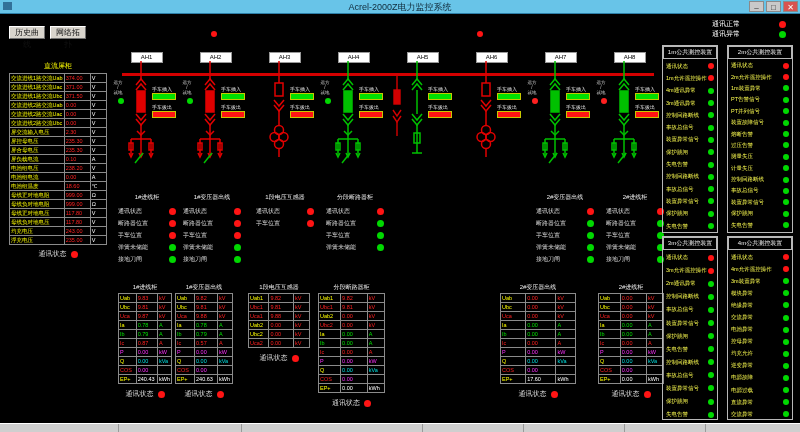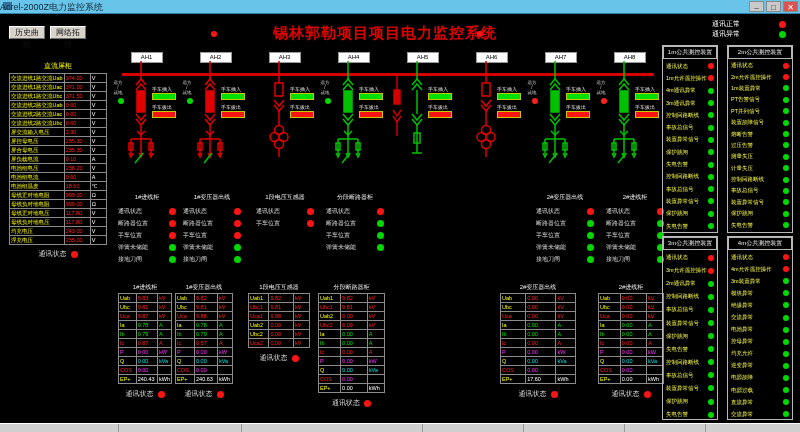--- a/index.html
+++ b/index.html
@@ -2,21 +2,21 @@
 <html><head>
 <meta charset="utf-8">
 <style>
   html,body{margin:0;padding:0;background:#333;}
   .app{position:relative;width:800px;height:432px;background:#000;overflow:hidden;
        font-family:"Liberation Sans",sans-serif;-webkit-font-smoothing:none;}
   
   .titlebar{position:absolute;left:0;top:0;width:800px;height:13px;background:#68c4e8;
             border-bottom:1px solid #2d7fa8;}
   .tb-icon{position:absolute;left:3px;top:2px;width:9px;height:8px;background:#1b4e77;opacity:.7;}
-  .tb-title{position:absolute;left:0;right:0;top:1px;text-align:left;font-size:9px;color:#102a3a;}
+  .tb-title{position:absolute;left:0;right:0;top:1px;text-align:center;font-size:9px;color:#102a3a;}
   .tb-btns{position:absolute;right:2px;top:1px;display:flex;gap:2px;}
   .tb-btn{width:15px;height:11px;font-size:8px;line-height:11px;text-align:center;
           background:#c9c9c9;border:1px solid #8a8a8a;color:#222;box-sizing:border-box;}
   .tb-btn.close{background:#d9534f;color:#fff;}
   
   .toolbtn{position:absolute;height:13px;padding:0 4px;background:#d8d4cc;color:#111;
            border:1px solid #fff;border-right-color:#6f6f6f;border-bottom-color:#6f6f6f;
            font-size:8px;line-height:12px;box-sizing:border-box;}
   .btn-hist{left:9px;top:26px;width:36px;text-align:center;}
   .btn-topo{left:50px;top:26px;width:36px;text-align:center;}
@@ -113,21 +113,20 @@
     <div class="tb-btns">
       <span class="tb-btn">–</span>
       <span class="tb-btn">□</span>
       <span class="tb-btn close">✕</span>
     </div>
   </div>
 
   <div class="toolbtn btn-hist">历史曲线</div>
   <div class="toolbtn btn-topo">网络拓扑</div>
 
-  <div class="main-title">锡林郭勒项目项目电力监控系统</div>
   <span class="tdot tdot1"></span>
   <span class="tdot tdot2"></span>
 
   <div class="legend">
     <div class="lgrow">
         <span>通讯正常</span>
         <i class="lg-led red"></i>
       </div>
     <div class="lgrow">
         <span>通讯异常</span>

